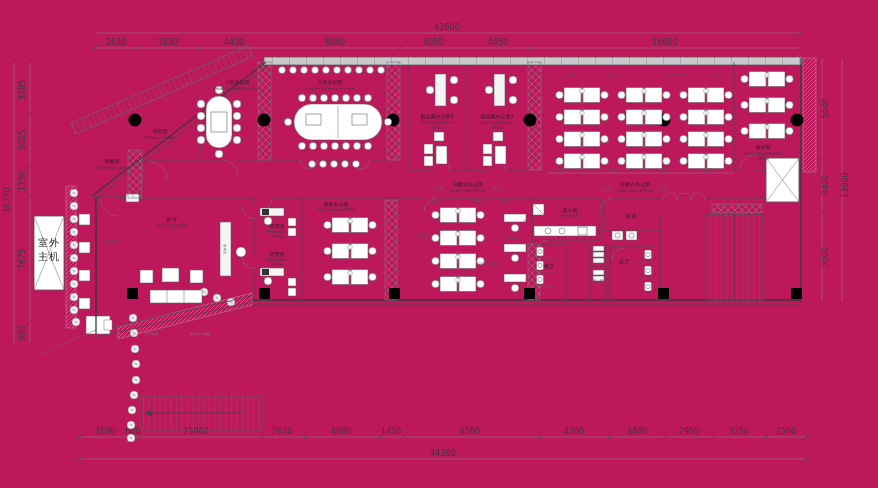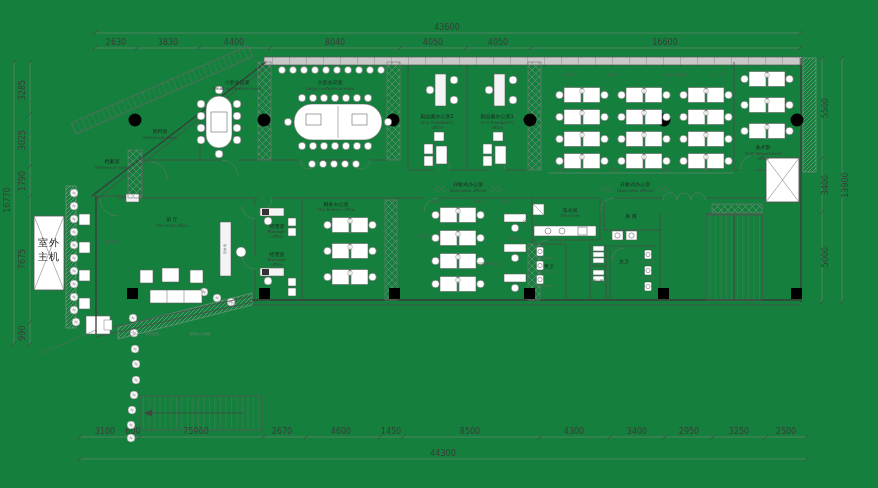--- a/index.html
+++ b/index.html
@@ -1,16 +1,16 @@
 <!DOCTYPE html>
 <html><head>
 <meta charset="utf-8">
 <style>
   html,body{margin:0;padding:0;background:#fff;}
-  .stage{position:relative;width:878px;height:488px;background:#15803d;overflow:hidden;
+  .stage{position:relative;width:878px;height:488px;background:#be185d;overflow:hidden;
          font-family:"DejaVu Sans",sans-serif;}
   svg{display:block}
   text{font-family:"DejaVu Sans",sans-serif;fill:#333;}
   .dim{font-size:8px;fill:#3a3a3a;text-anchor:middle;}
   .cn{font-size:5px;fill:#1d1d1d;text-anchor:middle;}
   .en{font-size:4.2px;fill:#3a3a3a;text-anchor:middle;}
   .micro{font-size:3.6px;fill:#555;text-anchor:middle;}
   .tiny{font-size:3.4px;fill:#777;text-anchor:middle;}
   .big{font-size:10px;fill:#222;text-anchor:middle;letter-spacing:1px;}
   .wall{stroke:#3a3a3a;stroke-width:1.3;fill:none;}

